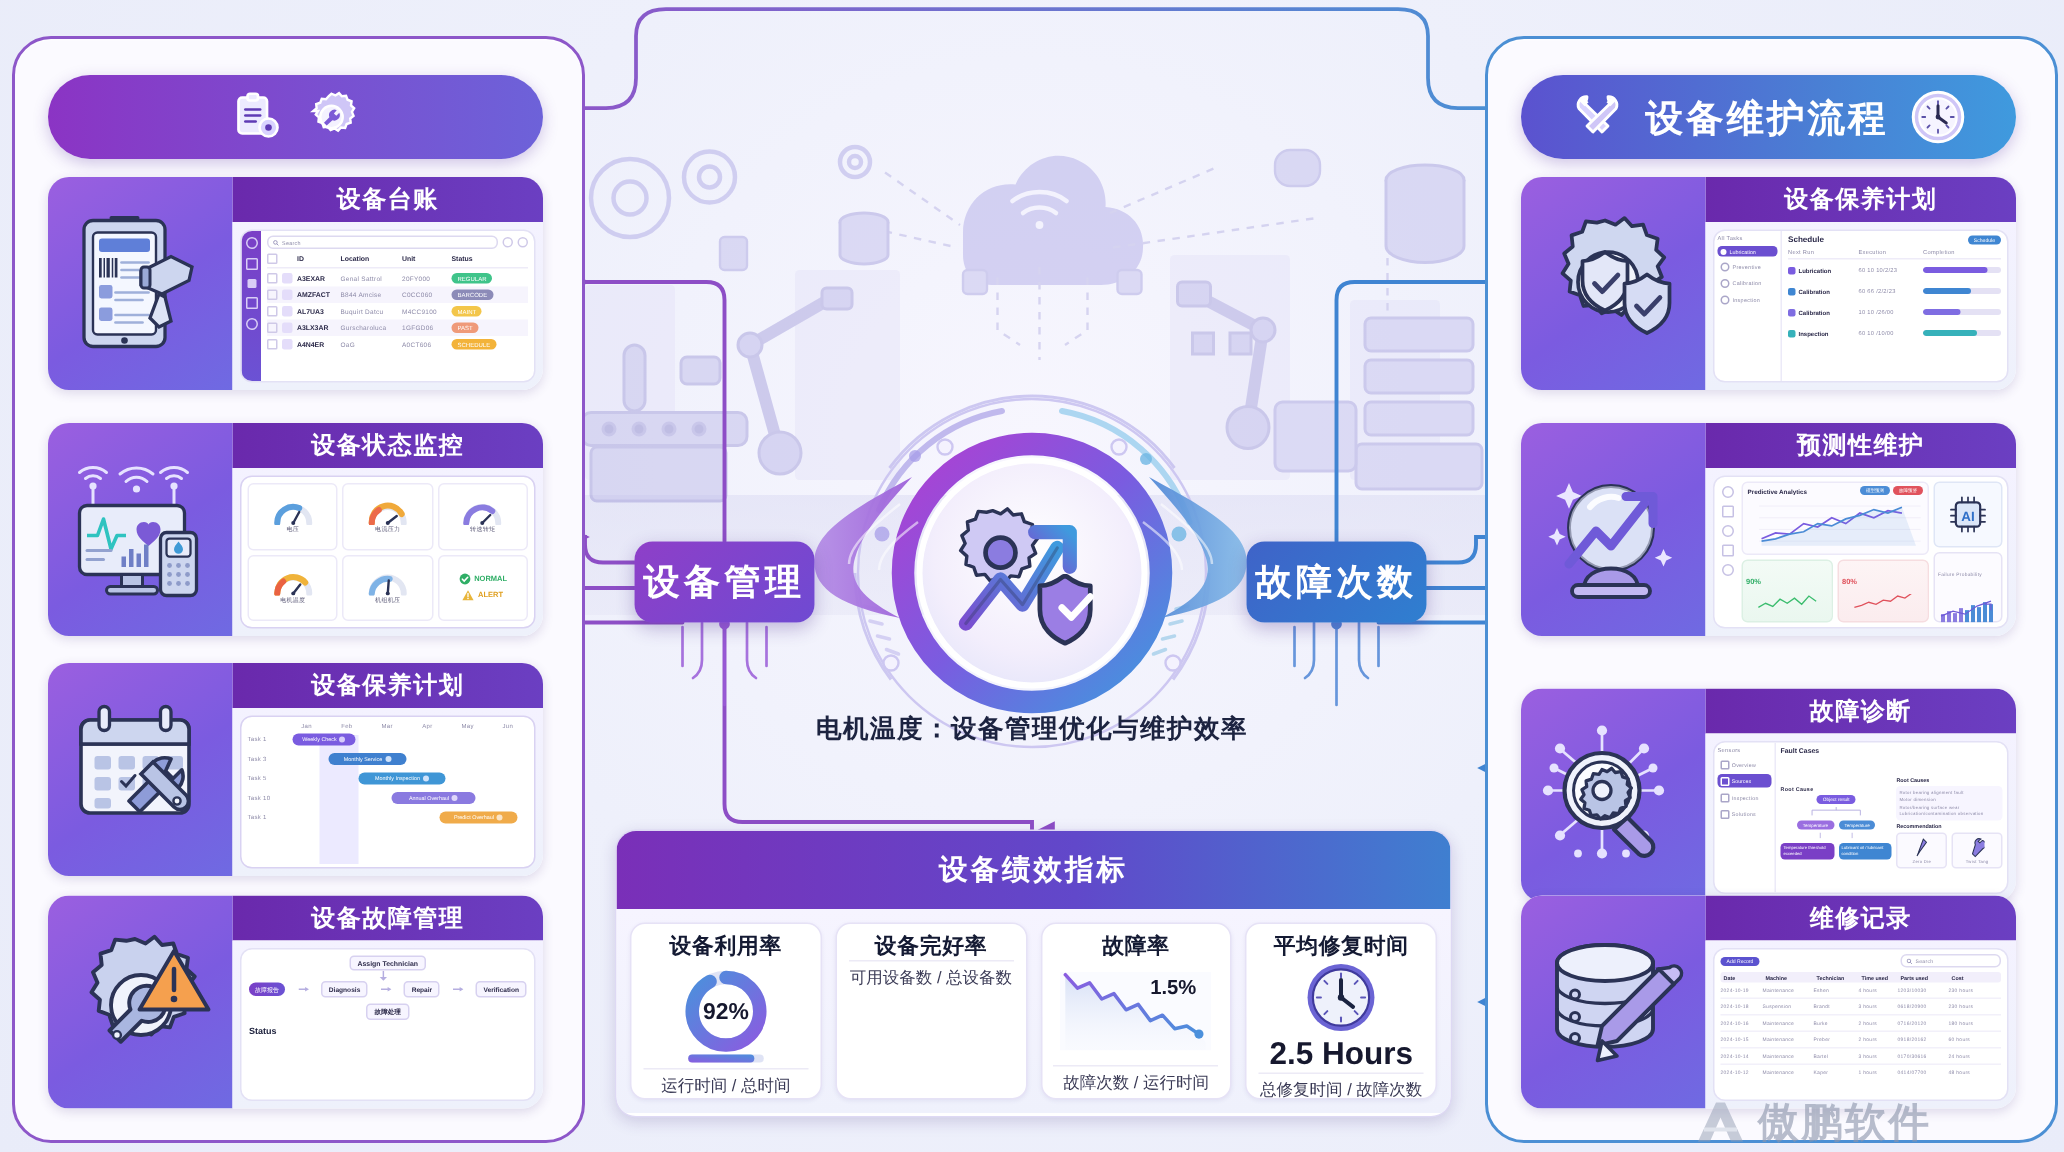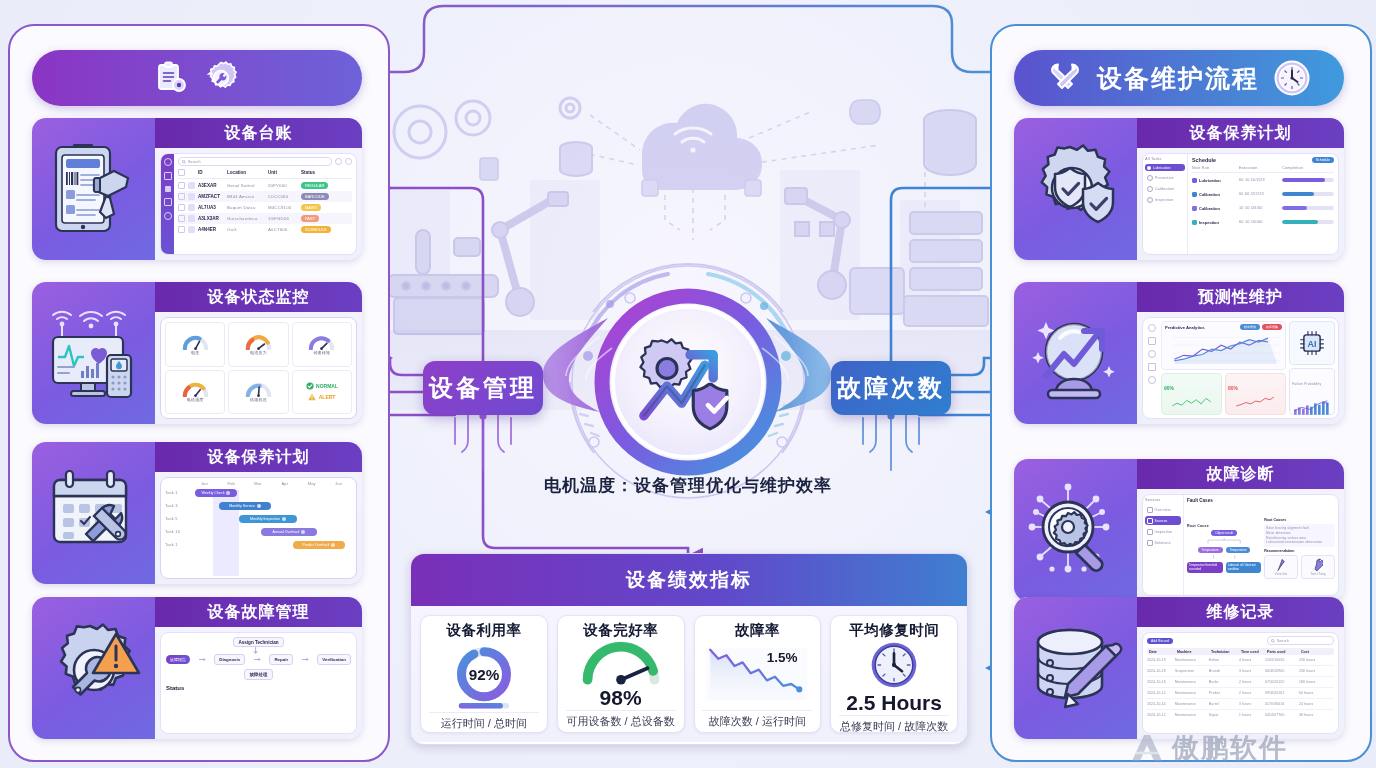--- a/index.html
+++ b/index.html
@@ -1259,29 +1259,20 @@
             <text x="40" y="44" text-anchor="middle" font-size="17" font-weight="bold" fill="#16182e" font-family="Liberation Sans, sans-serif">92%</text>
             <rect x="12" y="70" width="56" height="6" rx="3" fill="#dfe3f5"></rect>
             <rect x="12" y="70" width="49" height="6" rx="3" fill="url(#donutG)"></rect>
           </svg>
         </div>
         <div class="kpi-foot">运行时间 / 总时间</div>
       </div>
 
       <div class="kpi-card">
         <div class="kpi-title">设备完好率</div>
-        <div class="kpi-vis" style="flex-direction:column;gap:1px;">
-          <svg width="84" height="44" viewBox="0 0 92 50">
-            <path d="M8 44a38 38 0 0176 0" fill="none" stroke="#dbe8e0" stroke-width="11" stroke-linecap="round"></path>
-            <path d="M8 44a38 38 0 0174.5-10" fill="none" stroke="#35b96c" stroke-width="11" stroke-linecap="round"></path>
-            <path d="M46 44L76 31" stroke="#1a2340" stroke-width="4.5" stroke-linecap="round"></path>
-            <circle cx="46" cy="44" r="5.5" fill="#1a2340"></circle>
-          </svg>
-          <span class="big-val">98%</span>
-        </div>
         <div class="kpi-foot">可用设备数 / 总设备数</div>
       </div>
 
       <div class="kpi-card">
         <div class="kpi-title">故障率</div>
         <div class="kpi-vis">
           <svg width="108" height="66" viewBox="0 0 120 72">
             <defs>
               <linearGradient id="lineG" x1="0" y1="0" x2="1" y2="1">
                 <stop offset="0%" stop-color="#8a5ce0"></stop>

